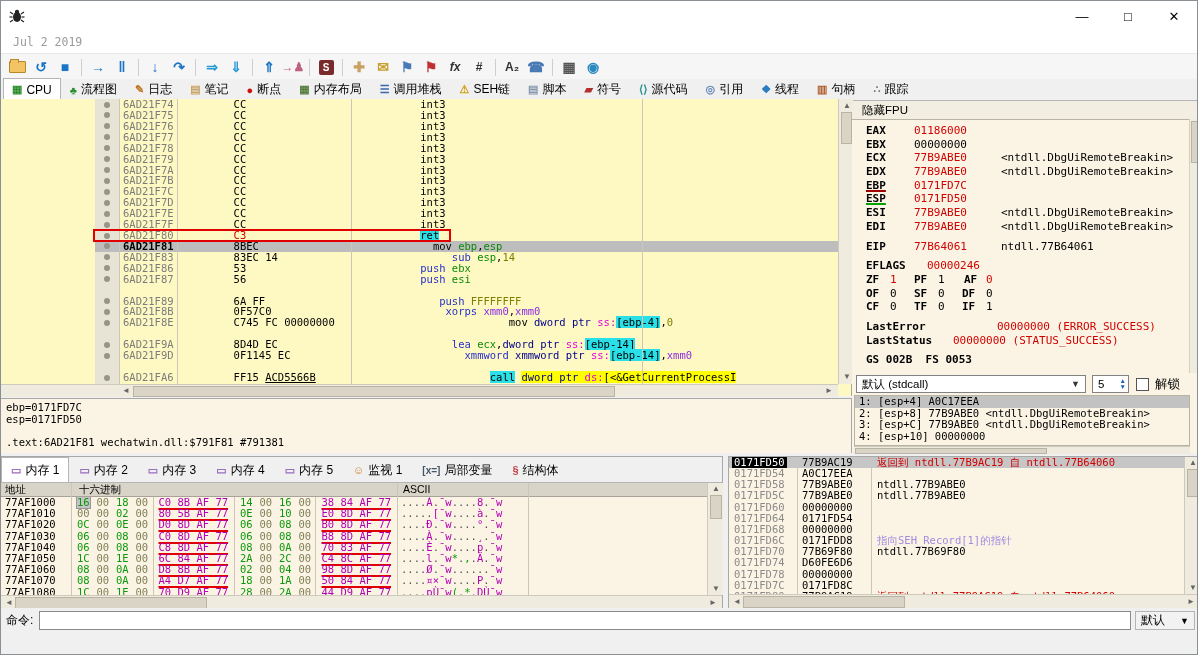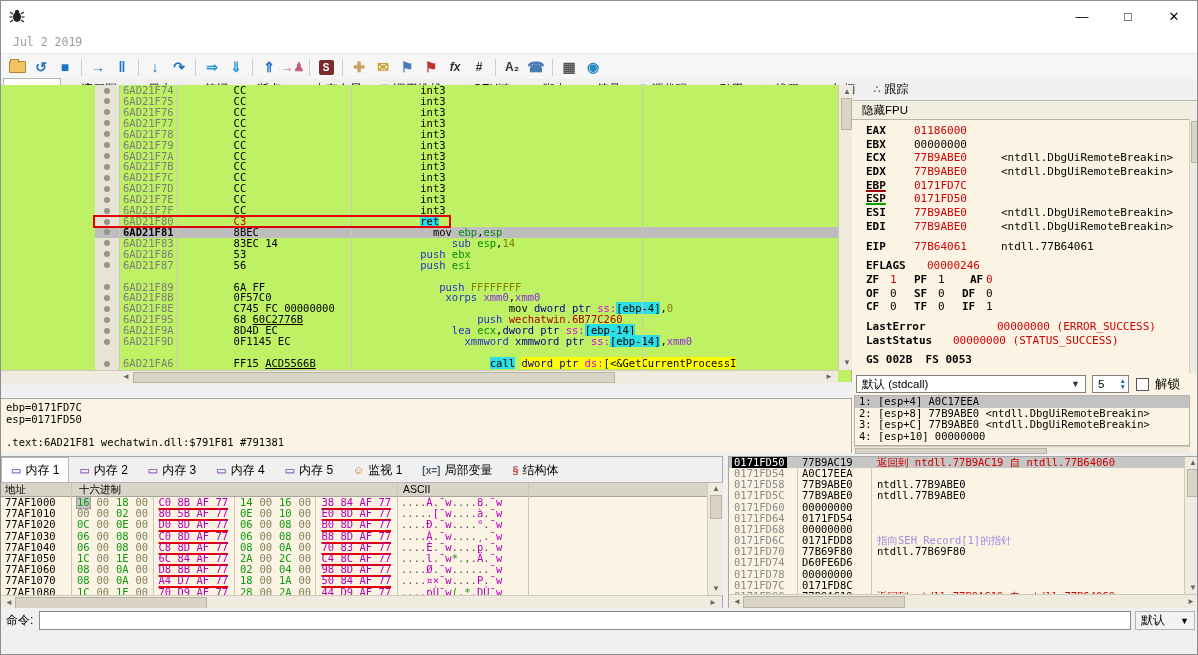--- a/index.html
+++ b/index.html
@@ -20,21 +20,21 @@
   .tsep{width:1px;height:17px;background:#cfcfcf;margin:0 4px;}
   .sbadge{width:15px;height:15px;background:#7a2a2a;color:#fff;font-size:10px;font-weight:bold;display:flex;align-items:center;justify-content:center;border-radius:2px;}
   .icon-folder{width:15px;height:10px;background:#f2c464;border:1px solid #b5882e;border-radius:1px;position:relative;}
   .icon-folder::before{content:"";position:absolute;left:0;top:-3px;width:7px;height:3px;background:#f2c464;border:1px solid #b5882e;border-bottom:none;border-radius:1px 1px 0 0;}
   .tabbar{position:absolute;top:78px;left:0;right:0;height:22px;background:#f0f0f0;display:flex;align-items:flex-end;padding-left:2px;border-bottom:1px solid #b5b5b5;box-sizing:border-box;}
   .tab{height:21px;display:flex;align-items:center;padding:0 8px;font-size:12px;border:1px solid transparent;border-bottom:none;white-space:nowrap;}
   .tab.active{background:#fff;border-color:#b5b5b5;}
   .ticon{margin-right:4px;font-size:11px;font-weight:bold;}
 
   
-  .disasm{position:absolute;left:0;top:84px;width:851px;height:297px;background:#bef264;border-right:1px solid #a8a8a8;box-sizing:border-box;}
+  .disasm{position:absolute;left:0;top:98px;width:851px;height:297px;background:#fef9c3;border-right:1px solid #a8a8a8;box-sizing:border-box;}
   .drows{position:absolute;left:0;top:0;width:837px;height:285px;overflow:hidden;}
   .dgutter{position:absolute;left:94px;top:0;width:24px;height:285px;background:#e7e3d5;}
   .vl{position:absolute;top:0;width:1px;background:#cdc7b9;z-index:2;}
   .drow{position:absolute;left:0;width:837px;height:10.92px;line-height:10.92px;font-family:"DejaVu Sans Mono",monospace;font-size:10.5px;white-space:pre;}
   .drow span{position:relative;z-index:1;}
   .rowbg{position:absolute;left:94px;right:0;top:0;bottom:0;background:#bdbdbd;z-index:0;}
   .dot{position:absolute;left:103px;top:2.5px;width:6px;height:6px;border-radius:3px;background:#98948a;z-index:1;}
   .daddr{position:absolute;left:122px;color:#7c7c7c;}
   .drow.sel .daddr{color:#000;font-weight:bold;}
   .dbytes{position:absolute;left:182px;}
@@ -305,21 +305,20 @@
         <div class="drow" style="top: 109.2px;"><div class="dot"></div><span class="daddr">6AD21F7E</span><span class="dbytes"><span>CC</span></span><span class="dinstr"><span class="kb">int3</span></span></div>
         <div class="drow" style="top: 120.12px;"><div class="dot"></div><span class="daddr">6AD21F7F</span><span class="dbytes"><span>CC</span></span><span class="dinstr"><span class="kb">int3</span></span></div>
         <div class="drow" style="top: 131.04px;"><div class="dot"></div><span class="daddr">6AD21F80</span><span class="dbytes"><span class="rd">C3</span></span><span class="dinstr"><span class="cy">ret</span></span><div class="retbox"></div></div>
         <div class="drow sel" style="top: 141.96px;"><div class="rowbg"></div><div class="dot"></div><span class="daddr">6AD21F81</span><span class="dbytes"><span>8BEC</span></span><span class="dinstr"><span class="kb">mov </span><span class="rg">ebp</span><span class="pl">,</span><span class="rg">esp</span></span></div>
         <div class="drow" style="top: 152.88px;"><div class="dot"></div><span class="daddr">6AD21F83</span><span class="dbytes"><span>83EC 14</span></span><span class="dinstr"><span class="k">sub </span><span class="rg">esp</span><span class="pl">,</span><span class="nm">14</span></span></div>
         <div class="drow" style="top: 163.8px;"><div class="dot"></div><span class="daddr">6AD21F86</span><span class="dbytes"><span>53</span></span><span class="dinstr"><span class="k">push </span><span class="rg">ebx</span></span></div>
         <div class="drow" style="top: 174.72px;"><div class="dot"></div><span class="daddr">6AD21F87</span><span class="dbytes"><span>56</span></span><span class="dinstr"><span class="k">push </span><span class="rg">esi</span></span></div>
         <div class="drow" style="top: 196.56px;"><div class="dot"></div><span class="daddr">6AD21F89</span><span class="dbytes"><span>6A FF</span></span><span class="dinstr"><span class="k">push </span><span class="nm">FFFFFFFF</span></span></div>
         <div class="drow" style="top: 207.48px;"><div class="dot"></div><span class="daddr">6AD21F8B</span><span class="dbytes"><span>0F57C0</span></span><span class="dinstr"><span class="k">xorps </span><span class="xm">xmm0</span><span class="pl">,</span><span class="xm">xmm0</span></span></div>
         <div class="drow" style="top: 218.4px;"><div class="dot"></div><span class="daddr">6AD21F8E</span><span class="dbytes"><span>C745 FC 00000000</span></span><span class="dinstr"><span class="kb">mov </span><span class="mm">dword ptr </span><span class="sg">ss:</span><span class="cy">[ebp-4]</span><span class="pl">,</span><span class="nm">0</span></span></div>
-        <div class="drow" style="top: 229.32px;"><div class="dot"></div><span class="daddr">6AD21F95</span><span class="dbytes"><span>68 </span><span class="un">60C2776B</span></span><span class="dinstr"><span class="k">push </span><span class="lb">wechatwin.6B77C260</span></span></div>
         <div class="drow" style="top: 240.24px;"><div class="dot"></div><span class="daddr">6AD21F9A</span><span class="dbytes"><span>8D4D EC</span></span><span class="dinstr"><span class="k">lea </span><span class="rg">ecx</span><span class="pl">,</span><span class="mm">dword ptr </span><span class="sg">ss:</span><span class="cy">[ebp-14]</span></span></div>
         <div class="drow" style="top: 251.16px;"><div class="dot"></div><span class="daddr">6AD21F9D</span><span class="dbytes"><span>0F1145 EC</span></span><span class="dinstr"><span class="k">xmmword </span><span class="mm">xmmword ptr </span><span class="sg">ss:</span><span class="cy">[ebp-14]</span><span class="pl">,</span><span class="xm">xmm0</span></span></div>
         <div class="drow" style="top: 273px;"><div class="dot"></div><span class="daddr">6AD21FA6</span><span class="dbytes"><span>FF15 </span><span class="un">ACD5566B</span></span><span class="dinstr"><span class="cy">call</span><span class="pl"> </span><span class="myl">dword ptr </span><span class="syl">ds:</span><span class="byl">[&lt;&amp;GetCurrentProcessI</span></span></div>
       </div>
     <div class="vscroll" style="left:837px;top:0;width:14px;height:285px;">
       <span class="sarrow" style="left:4px;top:3px;">▲</span>
       <span class="sarrow" style="left:4px;bottom:3px;">▼</span>
       <div class="thumb" style="left:2px;top:13px;width:9px;height:30px;"></div>
     </div>
     <div class="hscroll" style="left:0;top:285px;width:837px;height:12px;">
@@ -342,21 +341,21 @@
         <div class="regrow"><span class="rname">ECX</span><span class="rval red">77B9ABE0</span><span class="rsym">&lt;ntdll.DbgUiRemoteBreakin&gt;</span></div>
         <div class="regrow"><span class="rname">EDX</span><span class="rval red">77B9ABE0</span><span class="rsym">&lt;ntdll.DbgUiRemoteBreakin&gt;</span></div>
         <div class="regrow"><span class="rname" style="text-decoration: underline 1.5px rgb(160, 0, 0);">EBP</span><span class="rval red">0171FD7C</span></div>
         <div class="regrow"><span class="rname" style="text-decoration: underline 1.5px rgb(0, 160, 0);">ESP</span><span class="rval red">0171FD50</span></div>
         <div class="regrow"><span class="rname">ESI</span><span class="rval red">77B9ABE0</span><span class="rsym">&lt;ntdll.DbgUiRemoteBreakin&gt;</span></div>
         <div class="regrow"><span class="rname">EDI</span><span class="rval red">77B9ABE0</span><span class="rsym">&lt;ntdll.DbgUiRemoteBreakin&gt;</span></div>
         <div class="gaprow"></div>
         <div class="regrow"><span class="rname">EIP</span><span class="rval red">77B64061</span><span class="rsym">ntdll.77B64061</span></div>
         <div class="gaprow"></div>
         <div class="regrow"><span class="rname">EFLAGS</span><span class="rval red" style="left: 75px;">00000246</span></div>
-        <div class="regrow"><span class="flbl" style="left: 14px;">ZF</span><span class="fval red" style="left: 38px;">1</span><span class="flbl" style="left: 62px;">PF</span><span class="fval" style="left: 86px;">1</span><span class="flbl" style="left: 118px;">AF</span><span class="fval red" style="left: 134px;">0</span></div>
+        <div class="regrow"><span class="flbl" style="left: 14px;">ZF</span><span class="fval red" style="left: 38px;">1</span><span class="flbl" style="left: 62px;">PF</span><span class="fval" style="left: 86px;">1</span><span class="flbl" style="left: 112px;">AF</span><span class="fval red" style="left: 134px;">0</span></div>
         <div class="regrow"><span class="flbl" style="left: 14px;">OF</span><span class="fval" style="left: 38px;">0</span><span class="flbl" style="left: 62px;">SF</span><span class="fval" style="left: 86px;">0</span><span class="flbl" style="left: 110px;">DF</span><span class="fval" style="left: 134px;">0</span></div>
         <div class="regrow"><span class="flbl" style="left: 14px;">CF</span><span class="fval" style="left: 38px;">0</span><span class="flbl" style="left: 62px;">TF</span><span class="fval" style="left: 86px;">0</span><span class="flbl" style="left: 110px;">IF</span><span class="fval" style="left: 134px;">1</span></div>
         <div class="gaprow"></div>
         <div class="regrow"><span class="flbl" style="left: 14px; font-weight: bold;">LastError</span><span class="fval red" style="left: 101px; margin-left: 44px;">00000000 (ERROR_SUCCESS)</span></div>
         <div class="regrow"><span class="flbl" style="left: 14px; font-weight: bold;">LastStatus</span><span class="fval red" style="left: 101px;">00000000 (STATUS_SUCCESS)</span></div>
         <div class="gaprow"></div>
         <div class="regrow"><span class="flbl" style="left: 14px;">GS 002B  FS 0053</span></div>
       </div>
     <div class="regs-vscroll">
       <div class="thumb" style="left:1px;top:2px;width:6px;height:40px;"></div>

